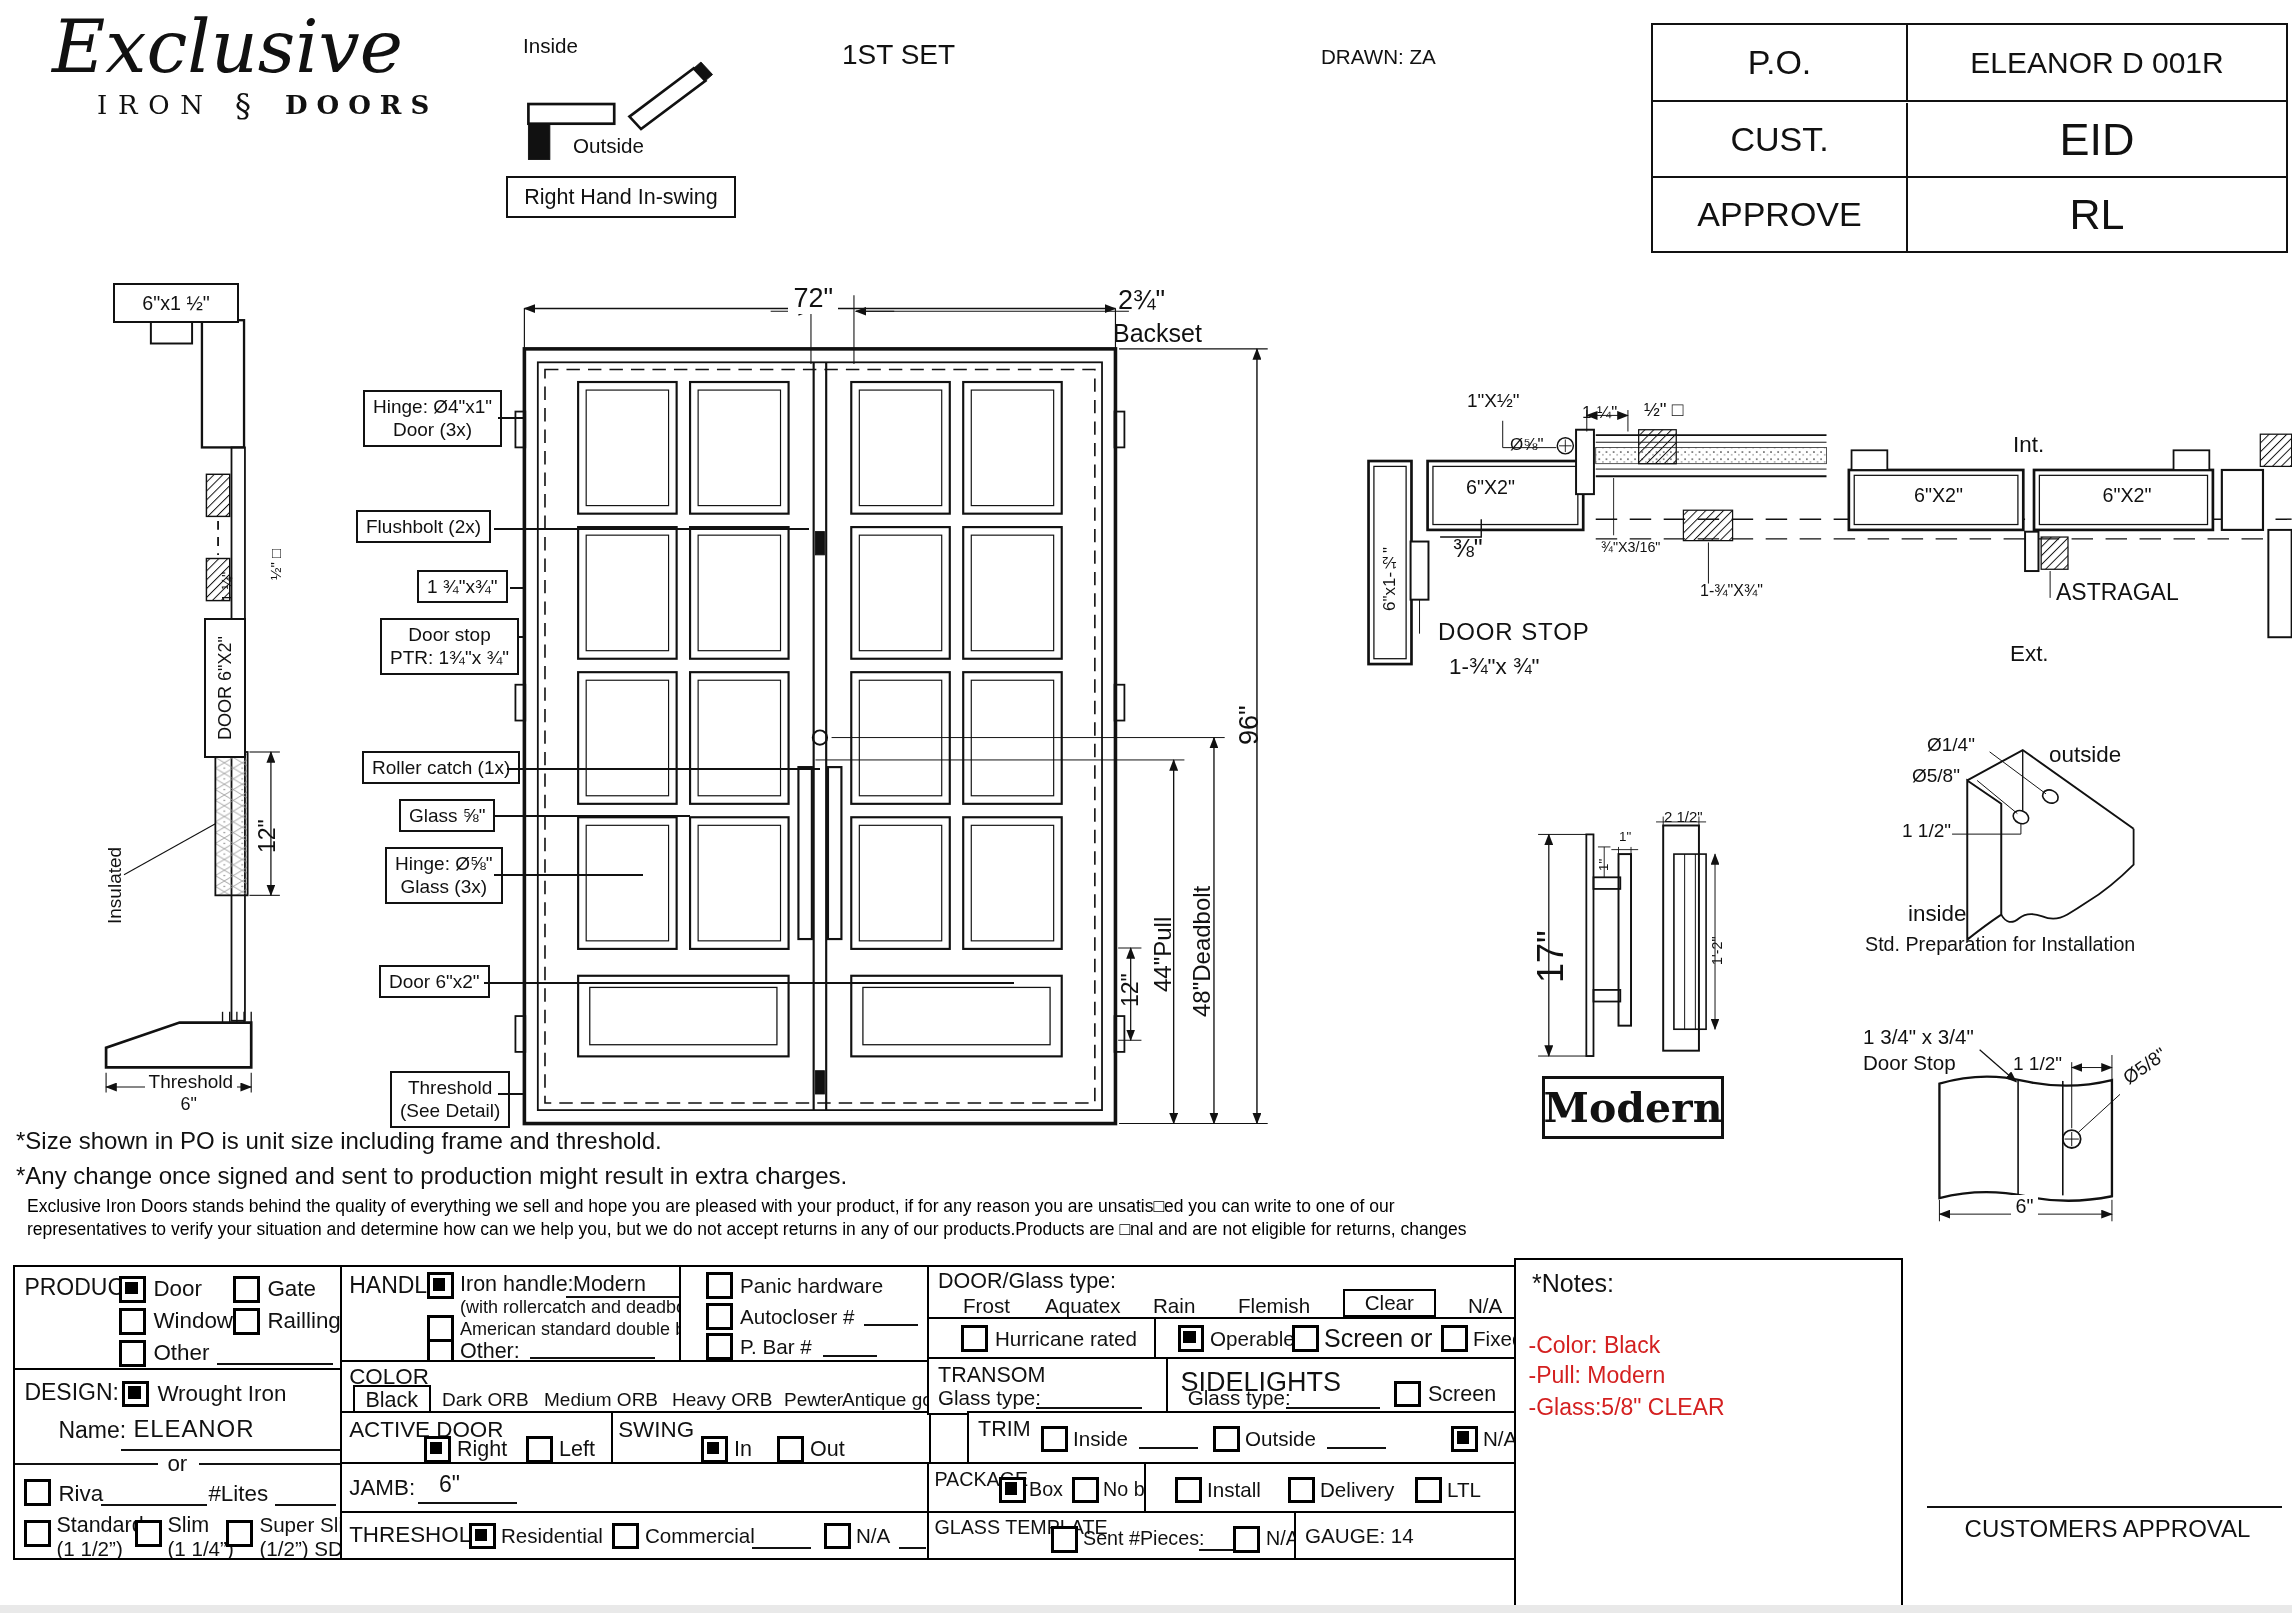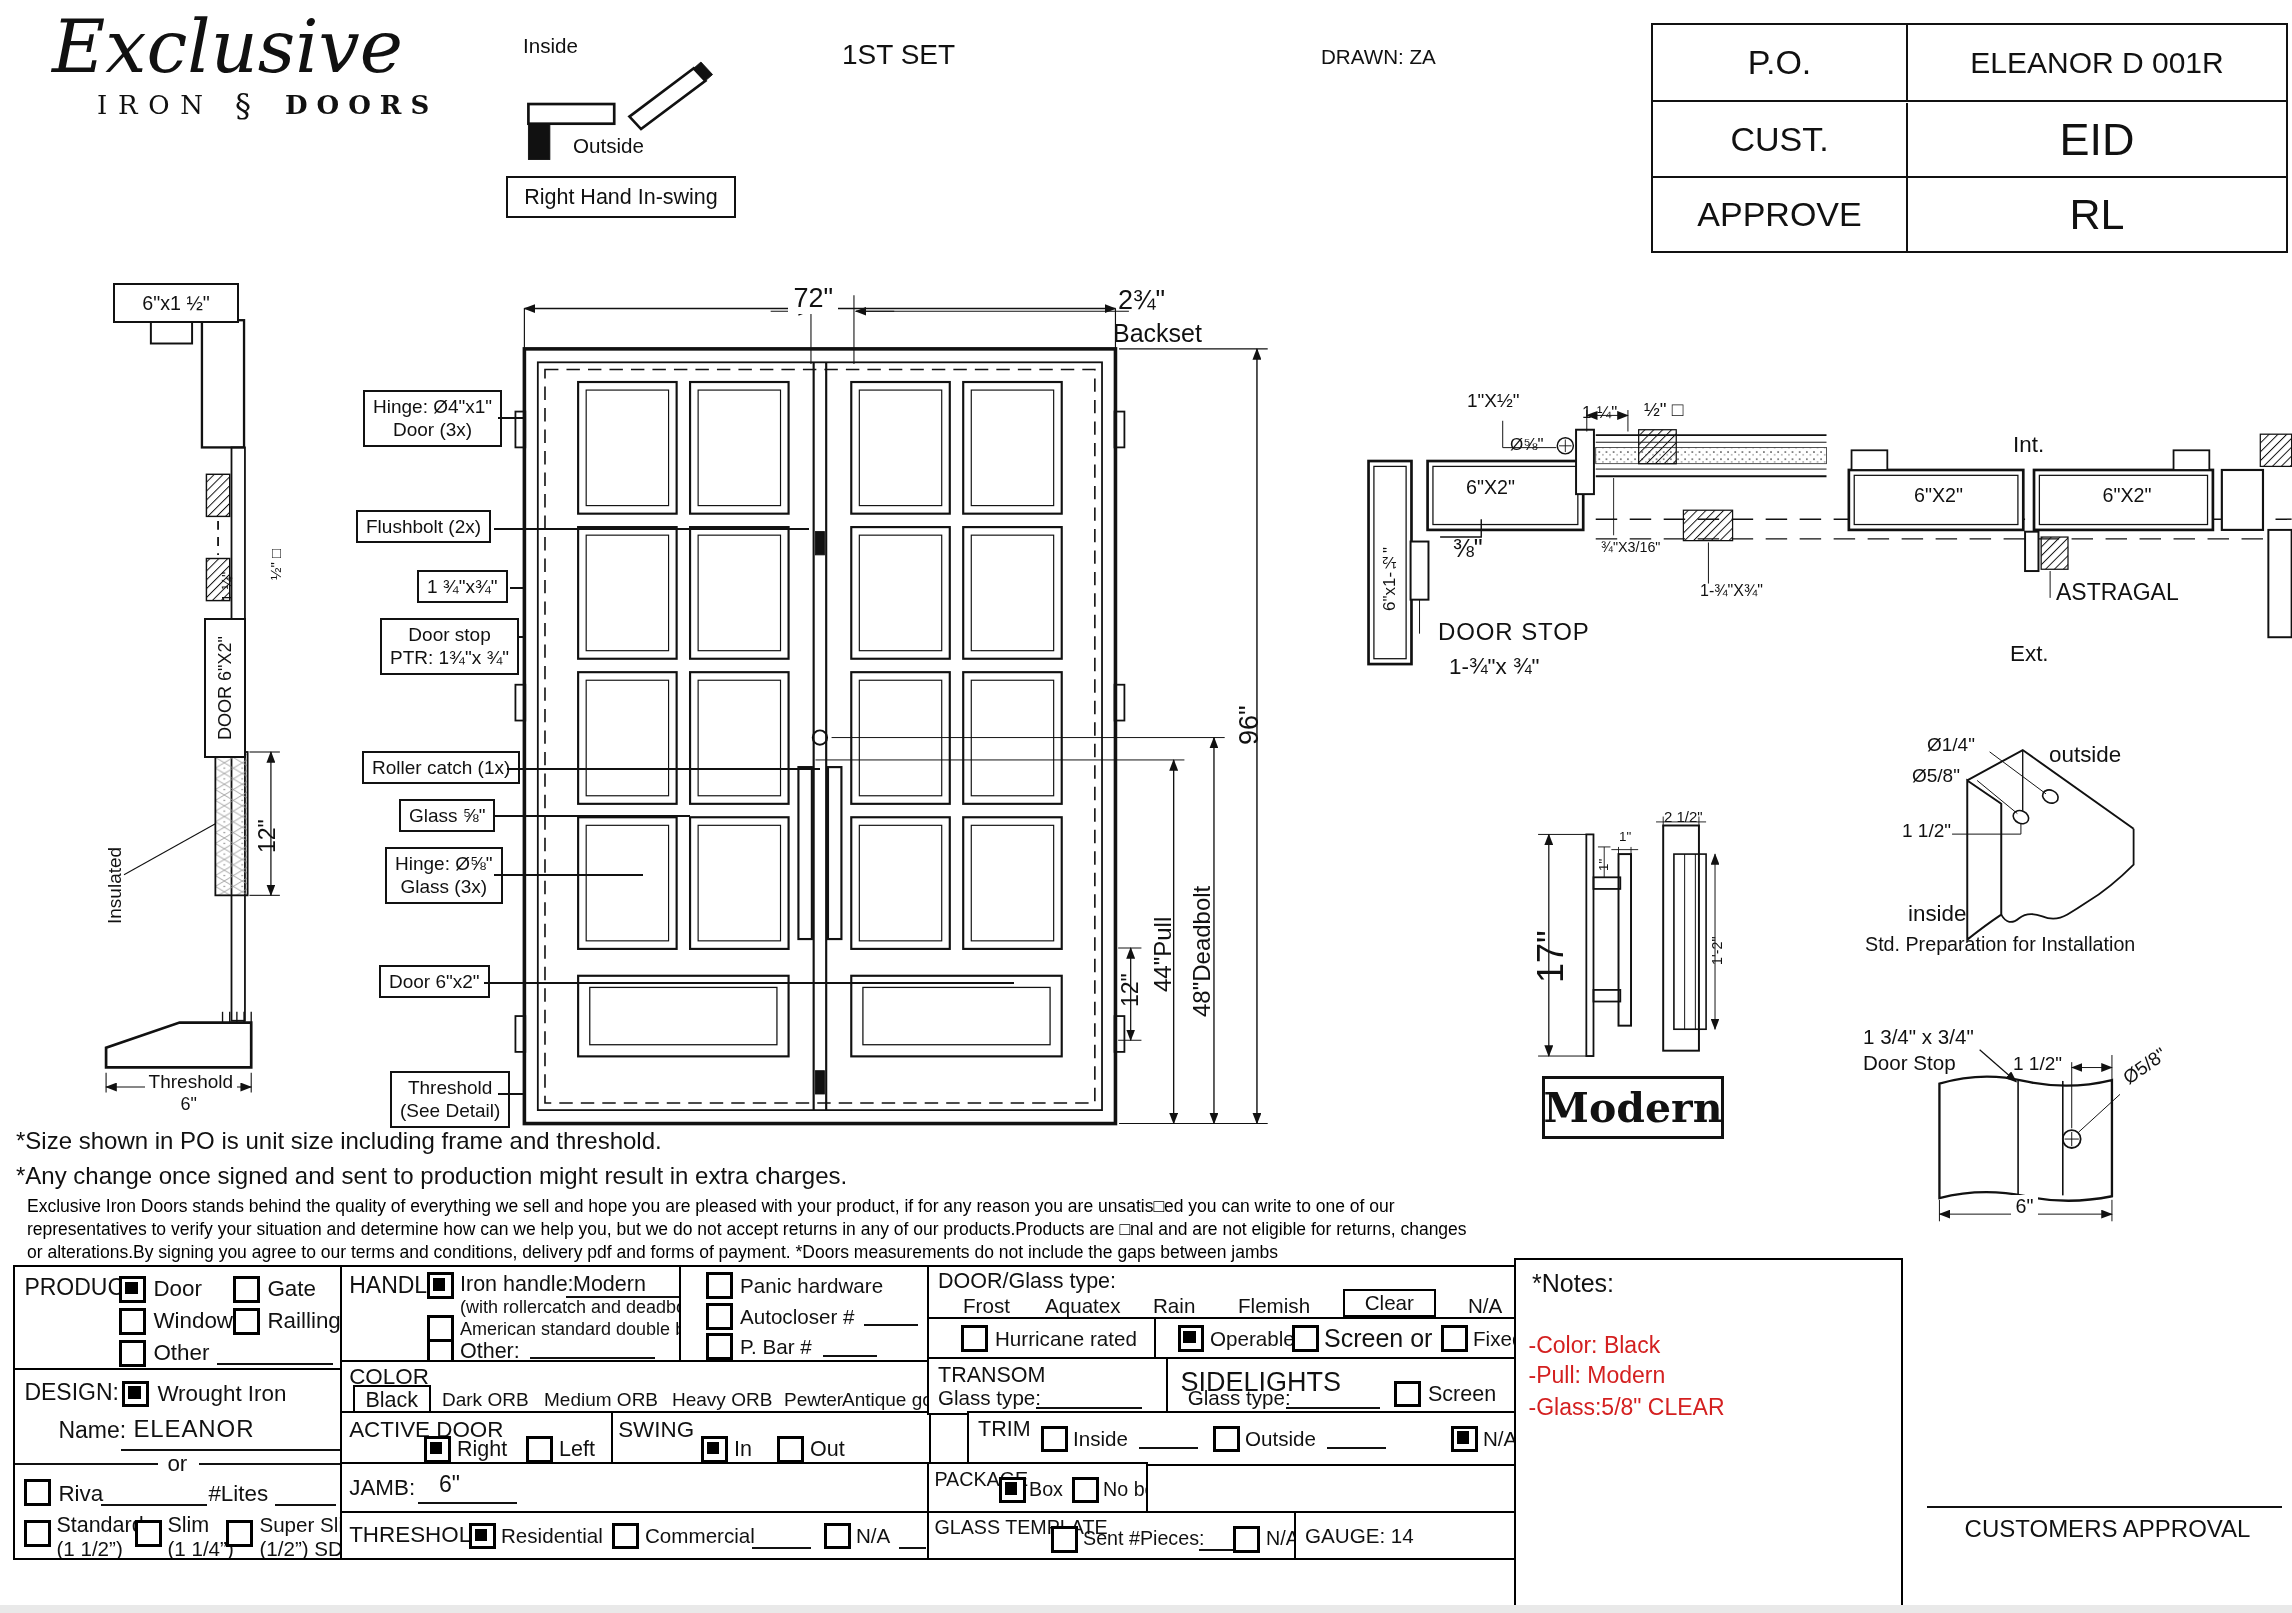--- a/index.html
+++ b/index.html
@@ -370,21 +370,20 @@
   <div class="a t" style="left:2011px;top:1195px;font-size:19.7px;background:#fff;padding:0 4.5px;">6"</div>
 
   <div class="hl" style="left:1927px;top:1506px;width:355px;height:2.3px;"></div>
   <div class="a t" style="left:1934px;top:1515px;width:347px;text-align:center;font-size:24px;">CUSTOMERS APPROVAL</div>
 
   <div class="a t" style="left:16px;top:1127px;font-size:24px;">*Size shown in PO is unit size including frame and threshold.</div>
   <div class="a t" style="left:16px;top:1162px;font-size:24px;">*Any change once signed and sent to production might result in extra charges.</div>
   <div class="a" style="left:27px;top:1195px;width:1451px;font-size:17.5px;line-height:23px;color:#000000;">
     <div>Exclusive Iron Doors stands behind the quality of everything we sell and hope you are pleased with your product, if for any reason you are unsatis□ed you can write to one of our</div>
     <div>representatives to verify your situation and determine how can we help you, but we do not accept returns in any of our products.Products are □nal and are not eligible for returns, changes</div>
-    <div>or alterations.By signing you agree to our terms and conditions, delivery pdf and forms of payment. *Doors measurements do not include the gaps between jambs</div>
   </div>
 
   <div class="cell" style="left:13.4px;top:1265px;width:327px;height:103px;">
     <span class="a t" style="left:9px;top:7.2px;font-size:23px;">PRODUCT:</span>
     <span class="cb on" style="left:104px;top:9px;"></span>
     <span class="a t" style="left:138px;top:9px;font-size:22.4px;">Door</span>
     <span class="cb" style="left:218px;top:9px;"></span>
     <span class="a t" style="left:252px;top:9px;font-size:22.4px;">Gate</span>
     <span class="cb" style="left:104px;top:41px;"></span>
     <span class="a t" style="left:138px;top:41px;font-size:22.4px;">Window</span>
@@ -541,20 +540,28 @@
   </div>
 
   <div class="cell" style="left:927px;top:1462px;width:217px;height:49px;">
     <span class="a t" style="left:5.4px;top:3.6px;font-size:19.7px;">PACKAGE</span>
     <span class="cb on" style="left:70px;top:12.5px;"></span>
     <span class="a t" style="left:100px;top:14.3px;font-size:19.7px;">Box</span>
     <span class="cb" style="left:143px;top:12.5px;"></span>
     <span class="a t" style="left:174px;top:14.3px;font-size:19.7px;">No box</span>
   </div>
 
+  <div class="cell" style="left:1144px;top:1462px;width:370px;height:49px;">
+    <span class="cb" style="left:29px;top:12.5px;"></span>
+    <span class="a t" style="left:61px;top:14.3px;font-size:20.6px;">Install</span>
+    <span class="cb" style="left:142px;top:12.5px;"></span>
+    <span class="a t" style="left:174px;top:14.3px;font-size:20.6px;">Delivery</span>
+    <span class="cb" style="left:269px;top:12.5px;"></span>
+    <span class="a t" style="left:301px;top:14.3px;font-size:20.6px;">LTL</span>
+  </div>
 
   <div class="cell" style="left:927px;top:1511px;width:367px;height:45px;">
     <span class="a t" style="left:5.4px;top:2.7px;font-size:19.7px;">GLASS TEMPLATE</span>
     <span class="cb" style="left:122px;top:13.4px;"></span>
     <span class="a t" style="left:154px;top:14.3px;font-size:19.7px;">Sent #Pieces:</span>
     <span class="hl" style="left:270px;top:36px;width:43px;"></span>
     <span class="cb" style="left:304px;top:13.4px;"></span>
     <span class="a t" style="left:337px;top:14.3px;font-size:19.7px;">N/A</span>
   </div>
 

